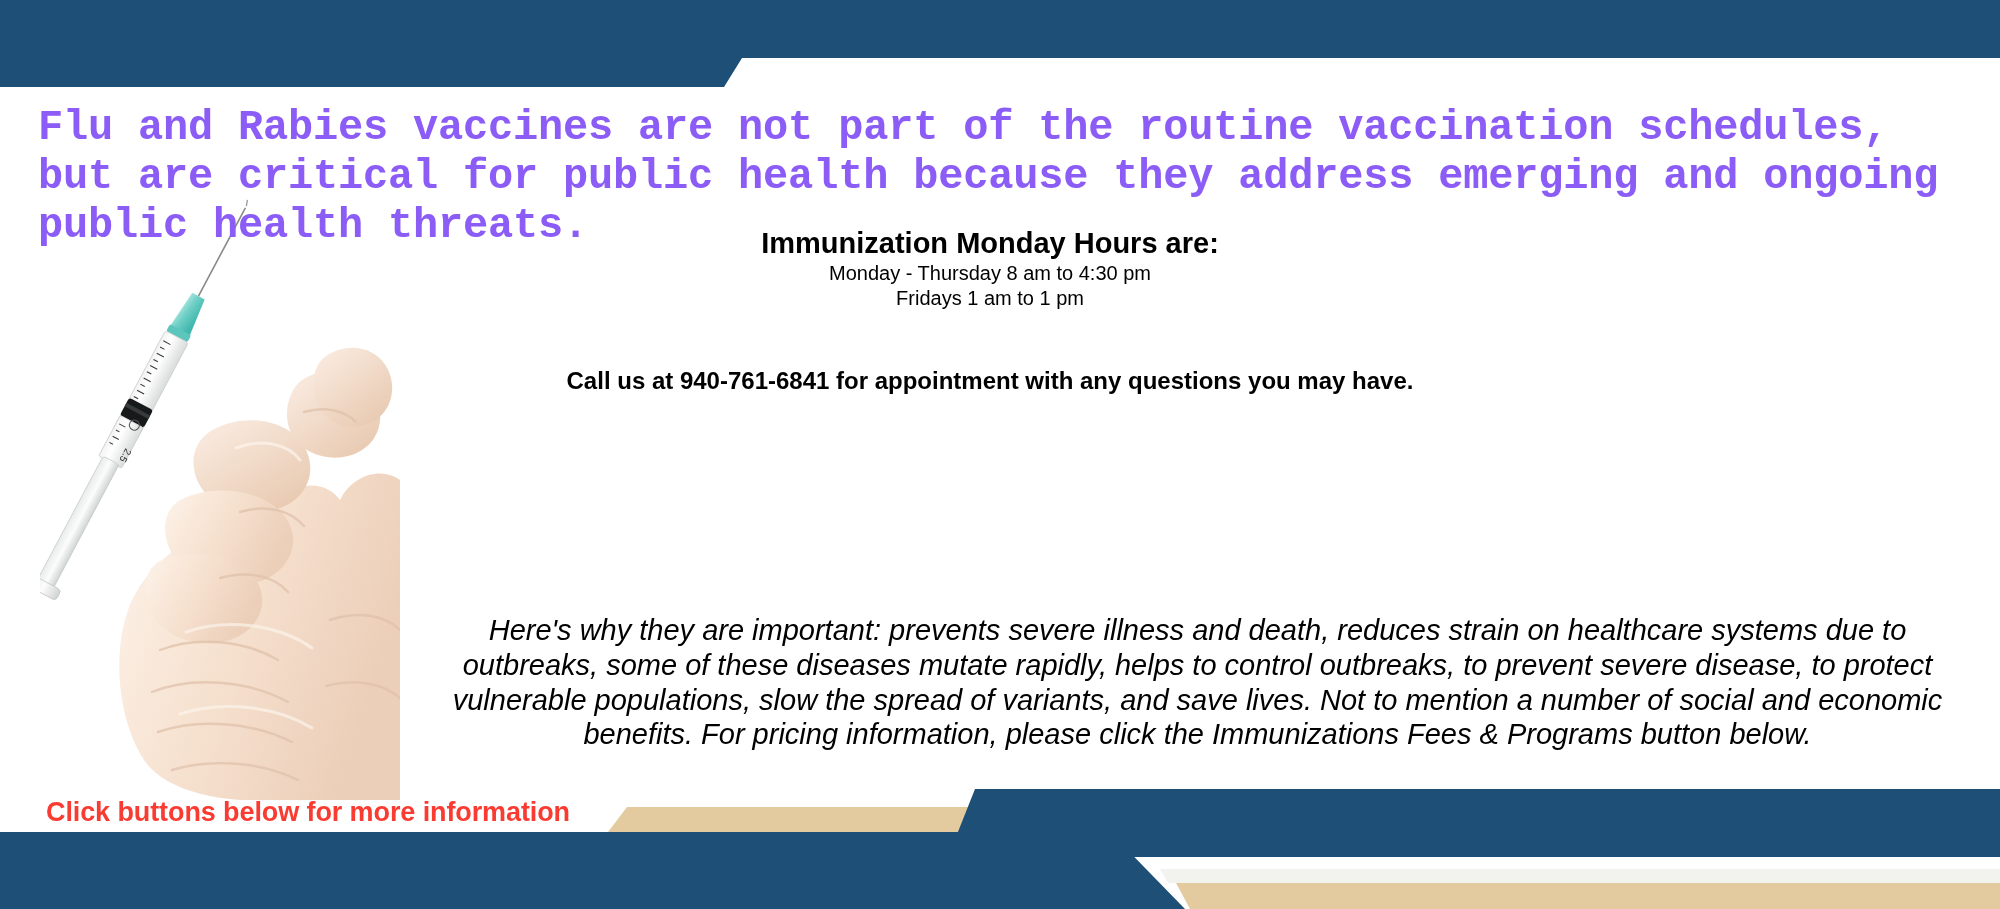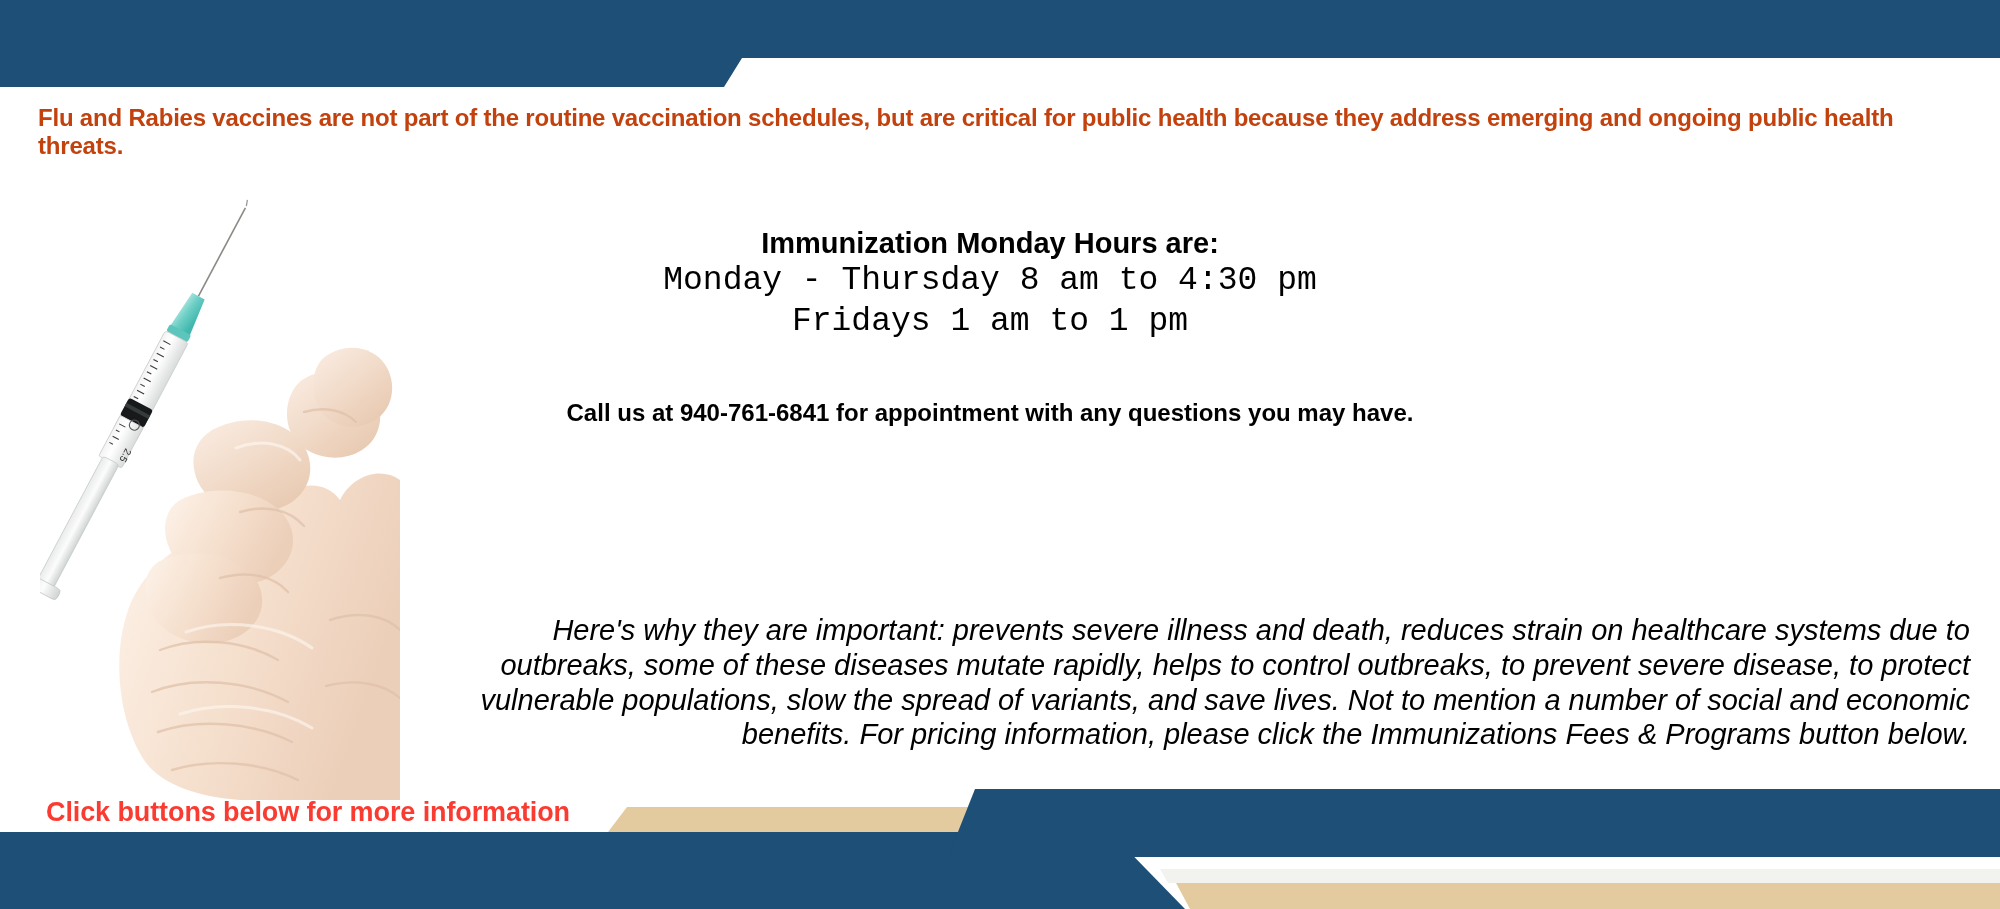--- a/index.html
+++ b/index.html
@@ -28,25 +28,26 @@
     position:absolute;
     left:40px; top:180px;
     width:360px; height:620px;
   }
 
   
   #headline {
     position:absolute;
     left:38px; top:104px;
     width:1930px;
-    font-size:24px;
+    font-size:42px;
     font-weight:bold;
     line-height:1.17;
-    color:#c2410c;
+    color:#8b5cf6;
     letter-spacing:-0.2px;
+    font-family:Liberation Mono, monospace;
   }
 
   #body-col {
     position:absolute;
     left:420px; top:192px;
     width:1140px;
     text-align:center;
     color:#000;
   }
 
@@ -58,39 +59,38 @@
   .gap-lg { height:34px; }
   .gap-md { height:30px; }
   .gap-sm { height:26px; }
 
   .hours-title {
     font-size:29px;
     font-weight:bold;
     line-height:1.22;
   }
   .hours-line {
-    font-size:33px;
-    line-height:1.22;
-    font-family:Liberation Mono, monospace;
+    font-size:20px;
+    line-height:1.22;
   }
 
   #call-line {
     font-size:24px;
     font-weight:bold;
     line-height:1.22;
   }
 
   #why-para {
     position:absolute;
     left:425px; top:613px;
     width:1545px;
     font-size:29px;
     font-style:italic;
     line-height:1.2;
-    text-align:right;
+    text-align:center;
     color:#000;
   }
 
   #click-note {
     position:absolute;
     left:20px; top:797px;
     font-size:27px;
     font-weight:bold;
     color:#fa3b31;
     letter-spacing:-0.1px;

